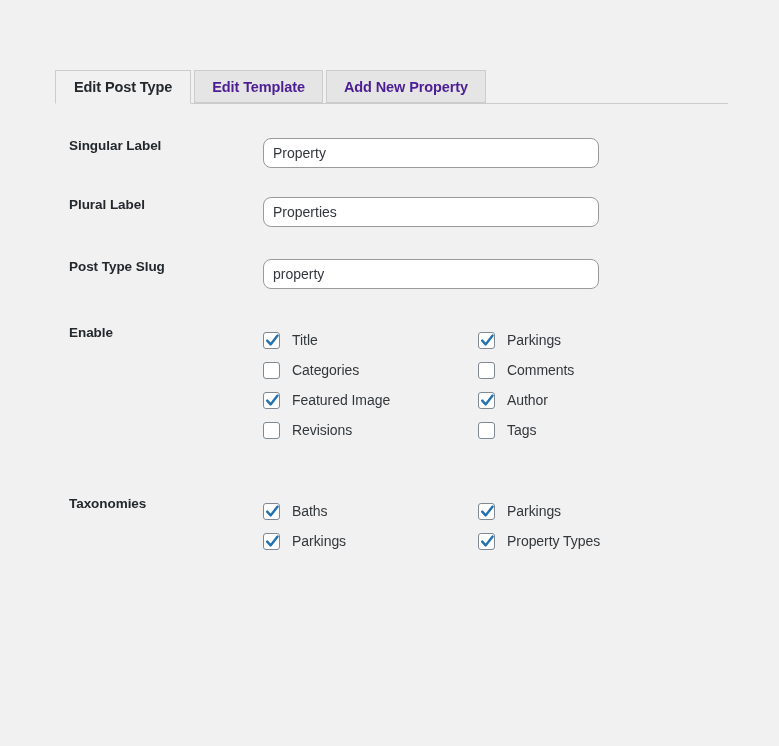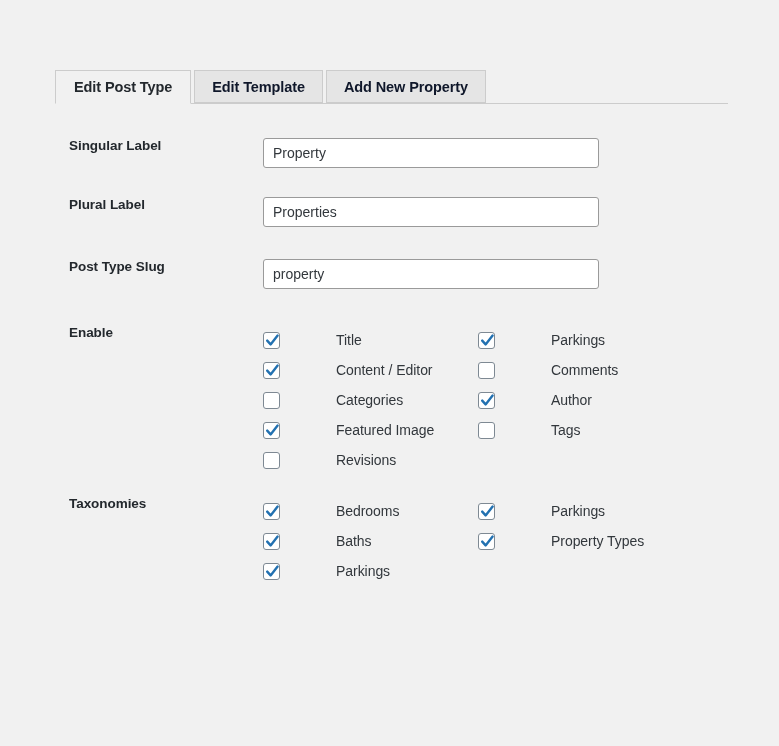--- a/index.html
+++ b/index.html
@@ -38,21 +38,21 @@
     box-sizing: border-box;
     display: flex;
     align-items: center;
     justify-content: center;
     padding: 0 17px;
     font-size: 14.5px;
     font-weight: bold;
     letter-spacing: -0.1px;
     border: 1px solid #ccc;
     background: #e5e5e5;
-    color: #0f172a;
+    color: #4c1d95;
     margin-right: 3px;
     position: relative;
     white-space: nowrap;
   }
   .tab.active {
     background: #f1f1f1;
     color: #23282d;
     border-bottom-color: #f1f1f1;
     margin-bottom: -1px;
     height: 34px;
@@ -77,42 +77,41 @@
     margin-left: 16px;
   }
   .text-input {
     position: absolute;
     left: 263px;
     top: 0;
     width: 336px;
     height: 30px;
     box-sizing: border-box;
     border: 1px solid #9a9a9a;
-    border-radius: 3px;
+    border-radius: 8px;
     background: #fff;
     font-family: "Liberation Sans", sans-serif;
     font-size: 14px;
     color: #32373c;
     padding: 0 9px;
     outline: none;
   }
 
   
   .check-col {
     position: absolute;
     top: 0;
   }
   .check-col.col-1 { left: 263px; }
   .check-col.col-2 { left: 478px; }
 
   .check-item {
     display: flex;
     align-items: center;
     height: 30px;
-    gap: 44px;
   }
   .cbox {
     width: 17px;
     height: 17px;
     box-sizing: border-box;
     border: 1px solid #7e8993;
     border-radius: 3px;
     background: #fff;
     position: relative;
     flex: 0 0 auto;
@@ -170,28 +169,20 @@
     <div class="check-col col-1" id="enable-col-1">
         <div class="check-item">
           <span class="cbox checked">
             <svg width="19" height="20" viewBox="0 0 19 20">
               <path d="M4.2 9.6 L7.6 13.4 L14.6 4.6" fill="none" stroke="#2271b1" stroke-width="2.4" stroke-linecap="round" stroke-linejoin="round"></path>
             </svg>
           </span>
           <span class="check-label">Title</span>
         </div>
         <div class="check-item">
-          <span class="cbox checked">
-            <svg width="19" height="20" viewBox="0 0 19 20">
-              <path d="M4.2 9.6 L7.6 13.4 L14.6 4.6" fill="none" stroke="#2271b1" stroke-width="2.4" stroke-linecap="round" stroke-linejoin="round"></path>
-            </svg>
-          </span>
-          <span class="check-label">Content / Editor</span>
-        </div>
-        <div class="check-item">
           <span class="cbox"></span>
           <span class="check-label">Categories</span>
         </div>
         <div class="check-item">
           <span class="cbox checked">
             <svg width="19" height="20" viewBox="0 0 19 20">
               <path d="M4.2 9.6 L7.6 13.4 L14.6 4.6" fill="none" stroke="#2271b1" stroke-width="2.4" stroke-linecap="round" stroke-linejoin="round"></path>
             </svg>
           </span>
           <span class="check-label">Featured Image</span>
@@ -231,28 +222,20 @@
 
   <div class="field-row" style="top:496px;">
     <div class="field-label">Taxonomies</div>
     <div class="check-col col-1" id="tax-col-1">
         <div class="check-item">
           <span class="cbox checked">
             <svg width="19" height="20" viewBox="0 0 19 20">
               <path d="M4.2 9.6 L7.6 13.4 L14.6 4.6" fill="none" stroke="#2271b1" stroke-width="2.4" stroke-linecap="round" stroke-linejoin="round"></path>
             </svg>
           </span>
-          <span class="check-label">Bedrooms</span>
-        </div>
-        <div class="check-item">
-          <span class="cbox checked">
-            <svg width="19" height="20" viewBox="0 0 19 20">
-              <path d="M4.2 9.6 L7.6 13.4 L14.6 4.6" fill="none" stroke="#2271b1" stroke-width="2.4" stroke-linecap="round" stroke-linejoin="round"></path>
-            </svg>
-          </span>
           <span class="check-label">Baths</span>
         </div>
         <div class="check-item">
           <span class="cbox checked">
             <svg width="19" height="20" viewBox="0 0 19 20">
               <path d="M4.2 9.6 L7.6 13.4 L14.6 4.6" fill="none" stroke="#2271b1" stroke-width="2.4" stroke-linecap="round" stroke-linejoin="round"></path>
             </svg>
           </span>
           <span class="check-label">Parkings</span>
         </div>

